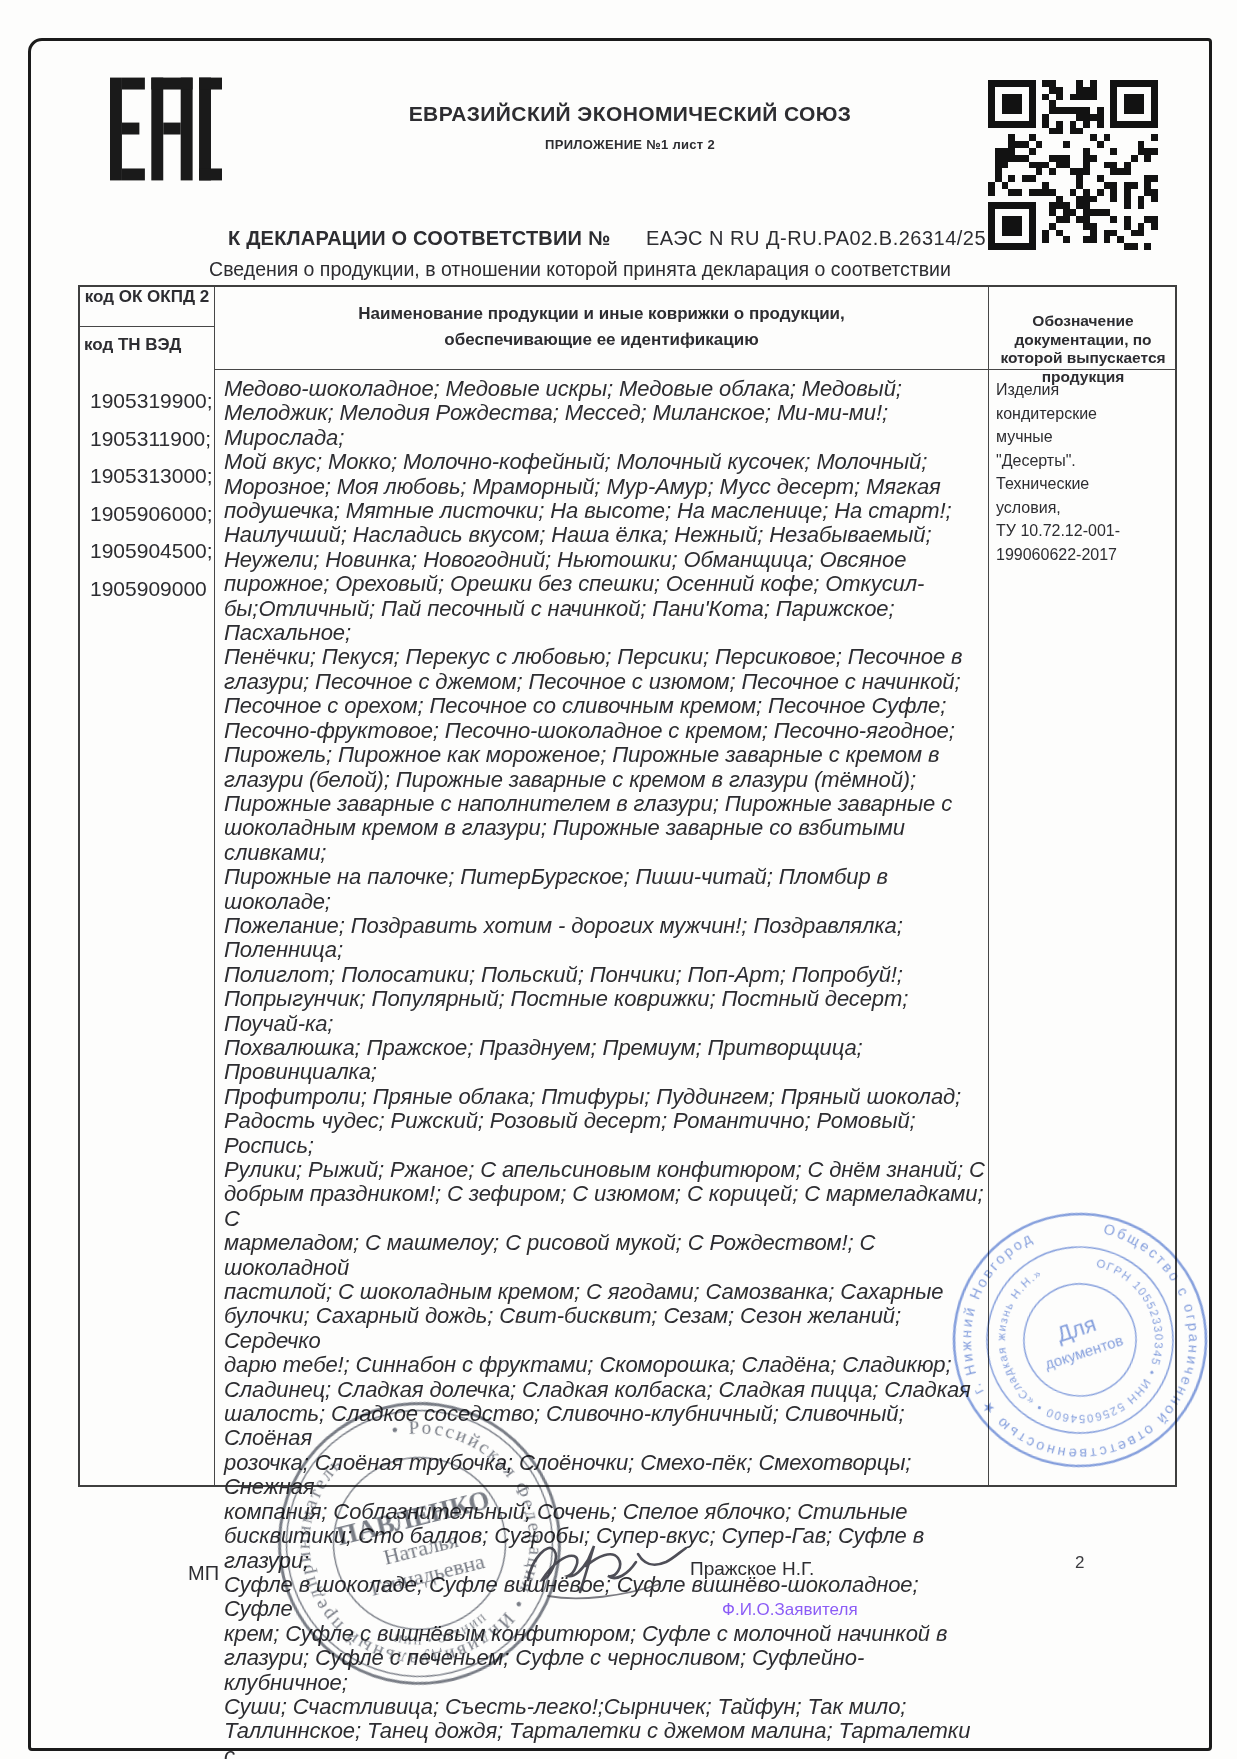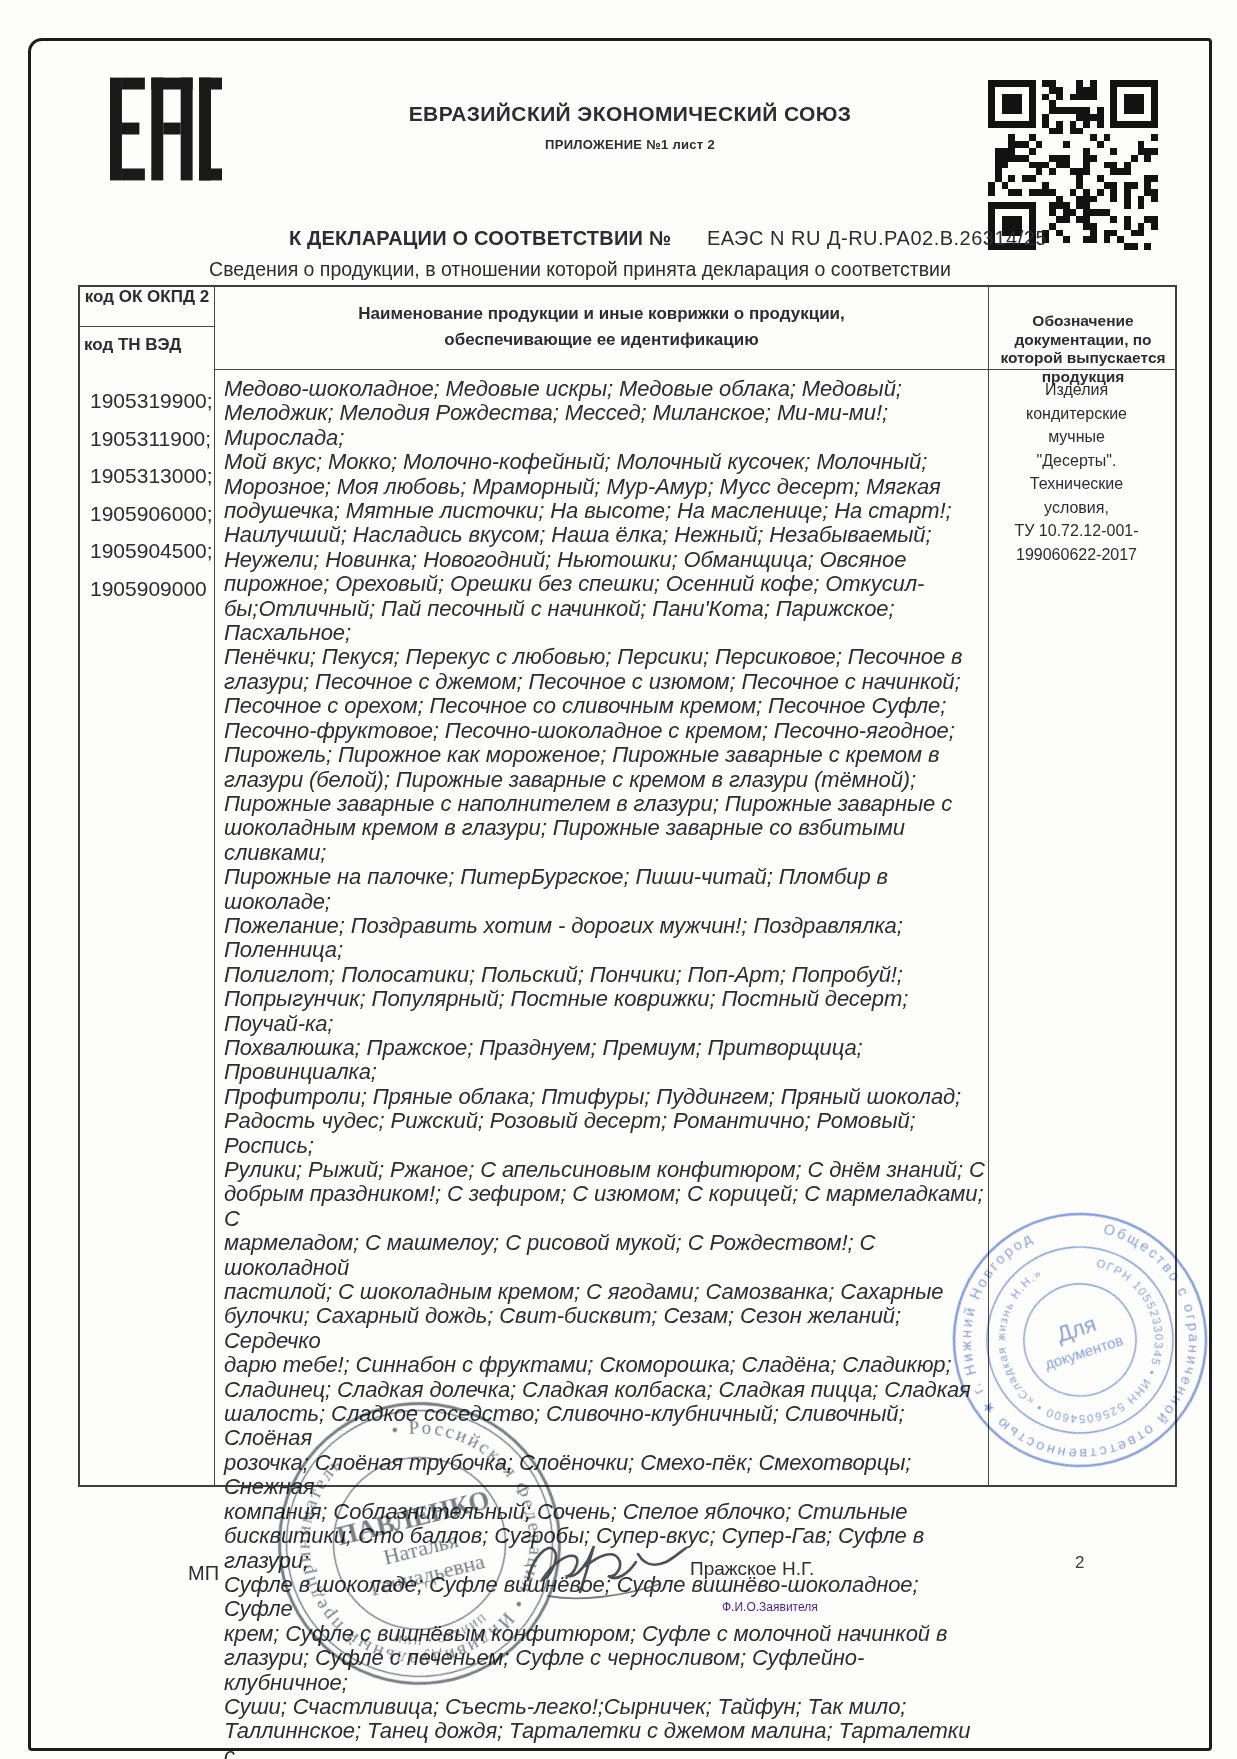--- a/index.html
+++ b/index.html
@@ -6,21 +6,21 @@
   .page{position:relative;width:1237px;height:1759px;background:#fdfdfc;overflow:hidden;
         font-family:"Liberation Sans",sans-serif;color:#2d2d31;}
   .frame{position:absolute;left:28px;top:38px;width:1178px;height:1707px;
          border:3px solid #1b1b1b;border-radius:14px 4px 4px 4px;pointer-events:none;}
   
   .eac-logo{position:absolute;left:110px;top:70px;width:112px;height:118px;}
   .titles{position:absolute;left:280px;top:94px;width:700px;text-align:center;}
   .t-union{font-size:21px;font-weight:bold;letter-spacing:.4px;margin-top:8px;}
   .t-annex{font-size:13px;font-weight:bold;margin-top:11px;letter-spacing:.3px;}
   .qr{position:absolute;left:988px;top:80px;width:170px;height:170px;}
-  .decl{position:absolute;left:218px;top:227px;width:900px;font-size:20px;white-space:nowrap;text-align:center;}
+  .decl{position:absolute;left:228px;top:227px;width:900px;font-size:20px;white-space:nowrap;}
   .decl .lbl{font-weight:bold;letter-spacing:.2px;}
   .decl .num{margin-left:30px;letter-spacing:.5px;}
   .subtitle{position:absolute;left:100px;top:258px;width:960px;text-align:center;font-size:19.5px;}
   
   .tbl{position:absolute;left:78px;top:285px;width:1099px;height:1202px;
        border:2px solid #3f3f3f;box-sizing:border-box;}
   .col{position:absolute;top:0;height:100%;box-sizing:border-box;}
   .c1{left:0;width:135px;border-right:1.5px solid #474747;}
   .c2{left:135px;width:774px;border-right:1.5px solid #474747;}
   .c3{left:909px;width:188px;}
@@ -29,26 +29,26 @@
   .c1h-top{height:40px;border-bottom:1.5px solid #474747;box-sizing:border-box;
            font-weight:bold;font-size:17px;text-align:center;}
   .c1h-bot{height:41.5px;box-sizing:border-box;font-weight:bold;font-size:17px;
            padding:8px 0 0 4px;}
   .c2h{height:83px;font-size:17px;text-align:center;padding-top:14px;line-height:26px;
        white-space:pre-line;}
   .c3h{height:83px;font-size:15.5px;text-align:center;padding-top:25px;line-height:18.5px;}
   .codes{padding:12px 0 0 10px;font-size:21px;line-height:37.5px;white-space:pre-line;}
   .products{padding:7px 2px 0 9px;font-size:22px;line-height:24.4px;white-space:pre-line;
             letter-spacing:-0.1px;overflow:hidden;font-style:italic;}
-  .doccell{padding:8px 20px 0 7px;font-size:16px;line-height:23.5px;white-space:pre-line;text-align:center;}
+  .doccell{padding:8px 20px 0 7px;font-size:16px;line-height:23.5px;white-space:pre-line;}
   
   .mp{position:absolute;left:188px;top:1562px;font-size:20px;}
   .signature{position:absolute;left:520px;top:1522px;width:175px;height:85px;}
   .signatory{position:absolute;left:690px;top:1558px;font-size:19px;}
-  .sig-caption{position:absolute;left:722px;top:1600px;font-size:12px;color:#4c1d95;text-align:right;}
+  .sig-caption{position:absolute;left:722px;top:1600px;font-size:17px;color:#8b5cf6;text-align:right;}
   .pagenum{position:absolute;left:1075px;top:1553px;font-size:17px;color:#3a3a3e;}
   
   .stamp-ink{position:absolute;left:272px;top:1396px;width:295px;height:295px;
              transform:rotate(-14deg);opacity:.82;filter:blur(.4px);mix-blend-mode:multiply;}
   .stamp-blue{position:absolute;left:944px;top:1204px;width:272px;height:272px;
               transform:rotate(12deg);opacity:.62;filter:blur(.3px);mix-blend-mode:multiply;}
 </style>
 </head>
 <body>
 

